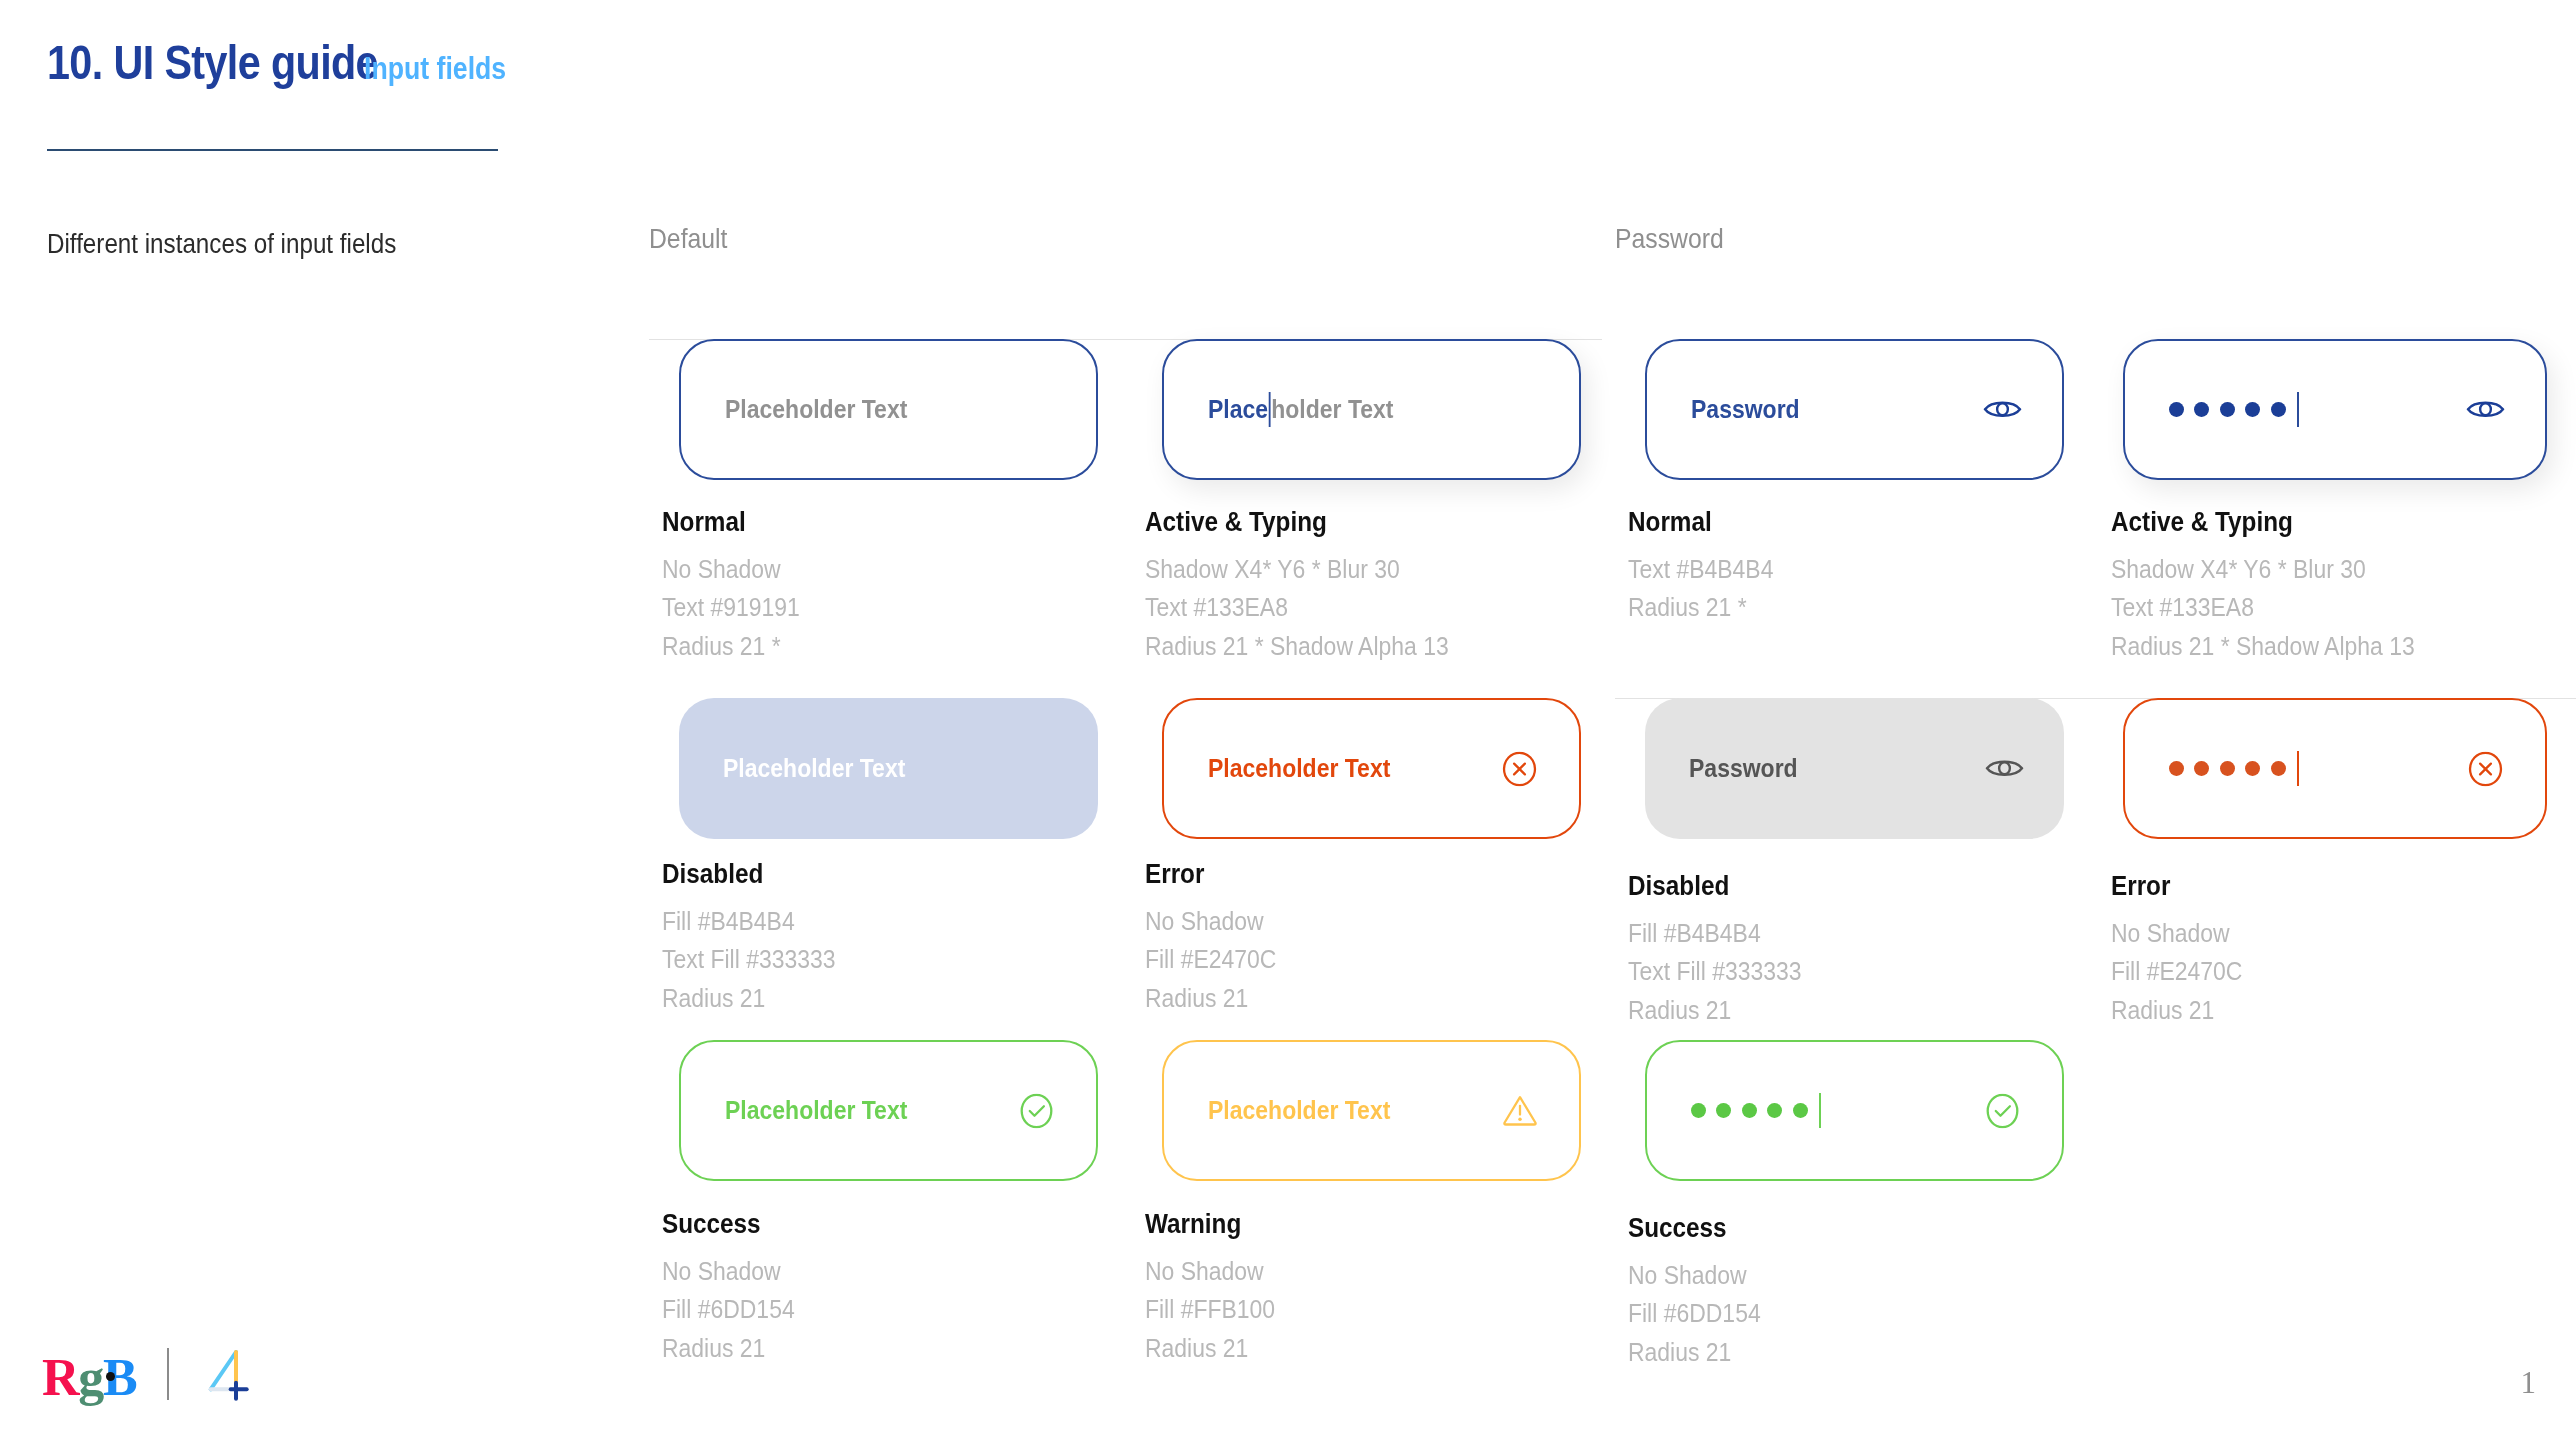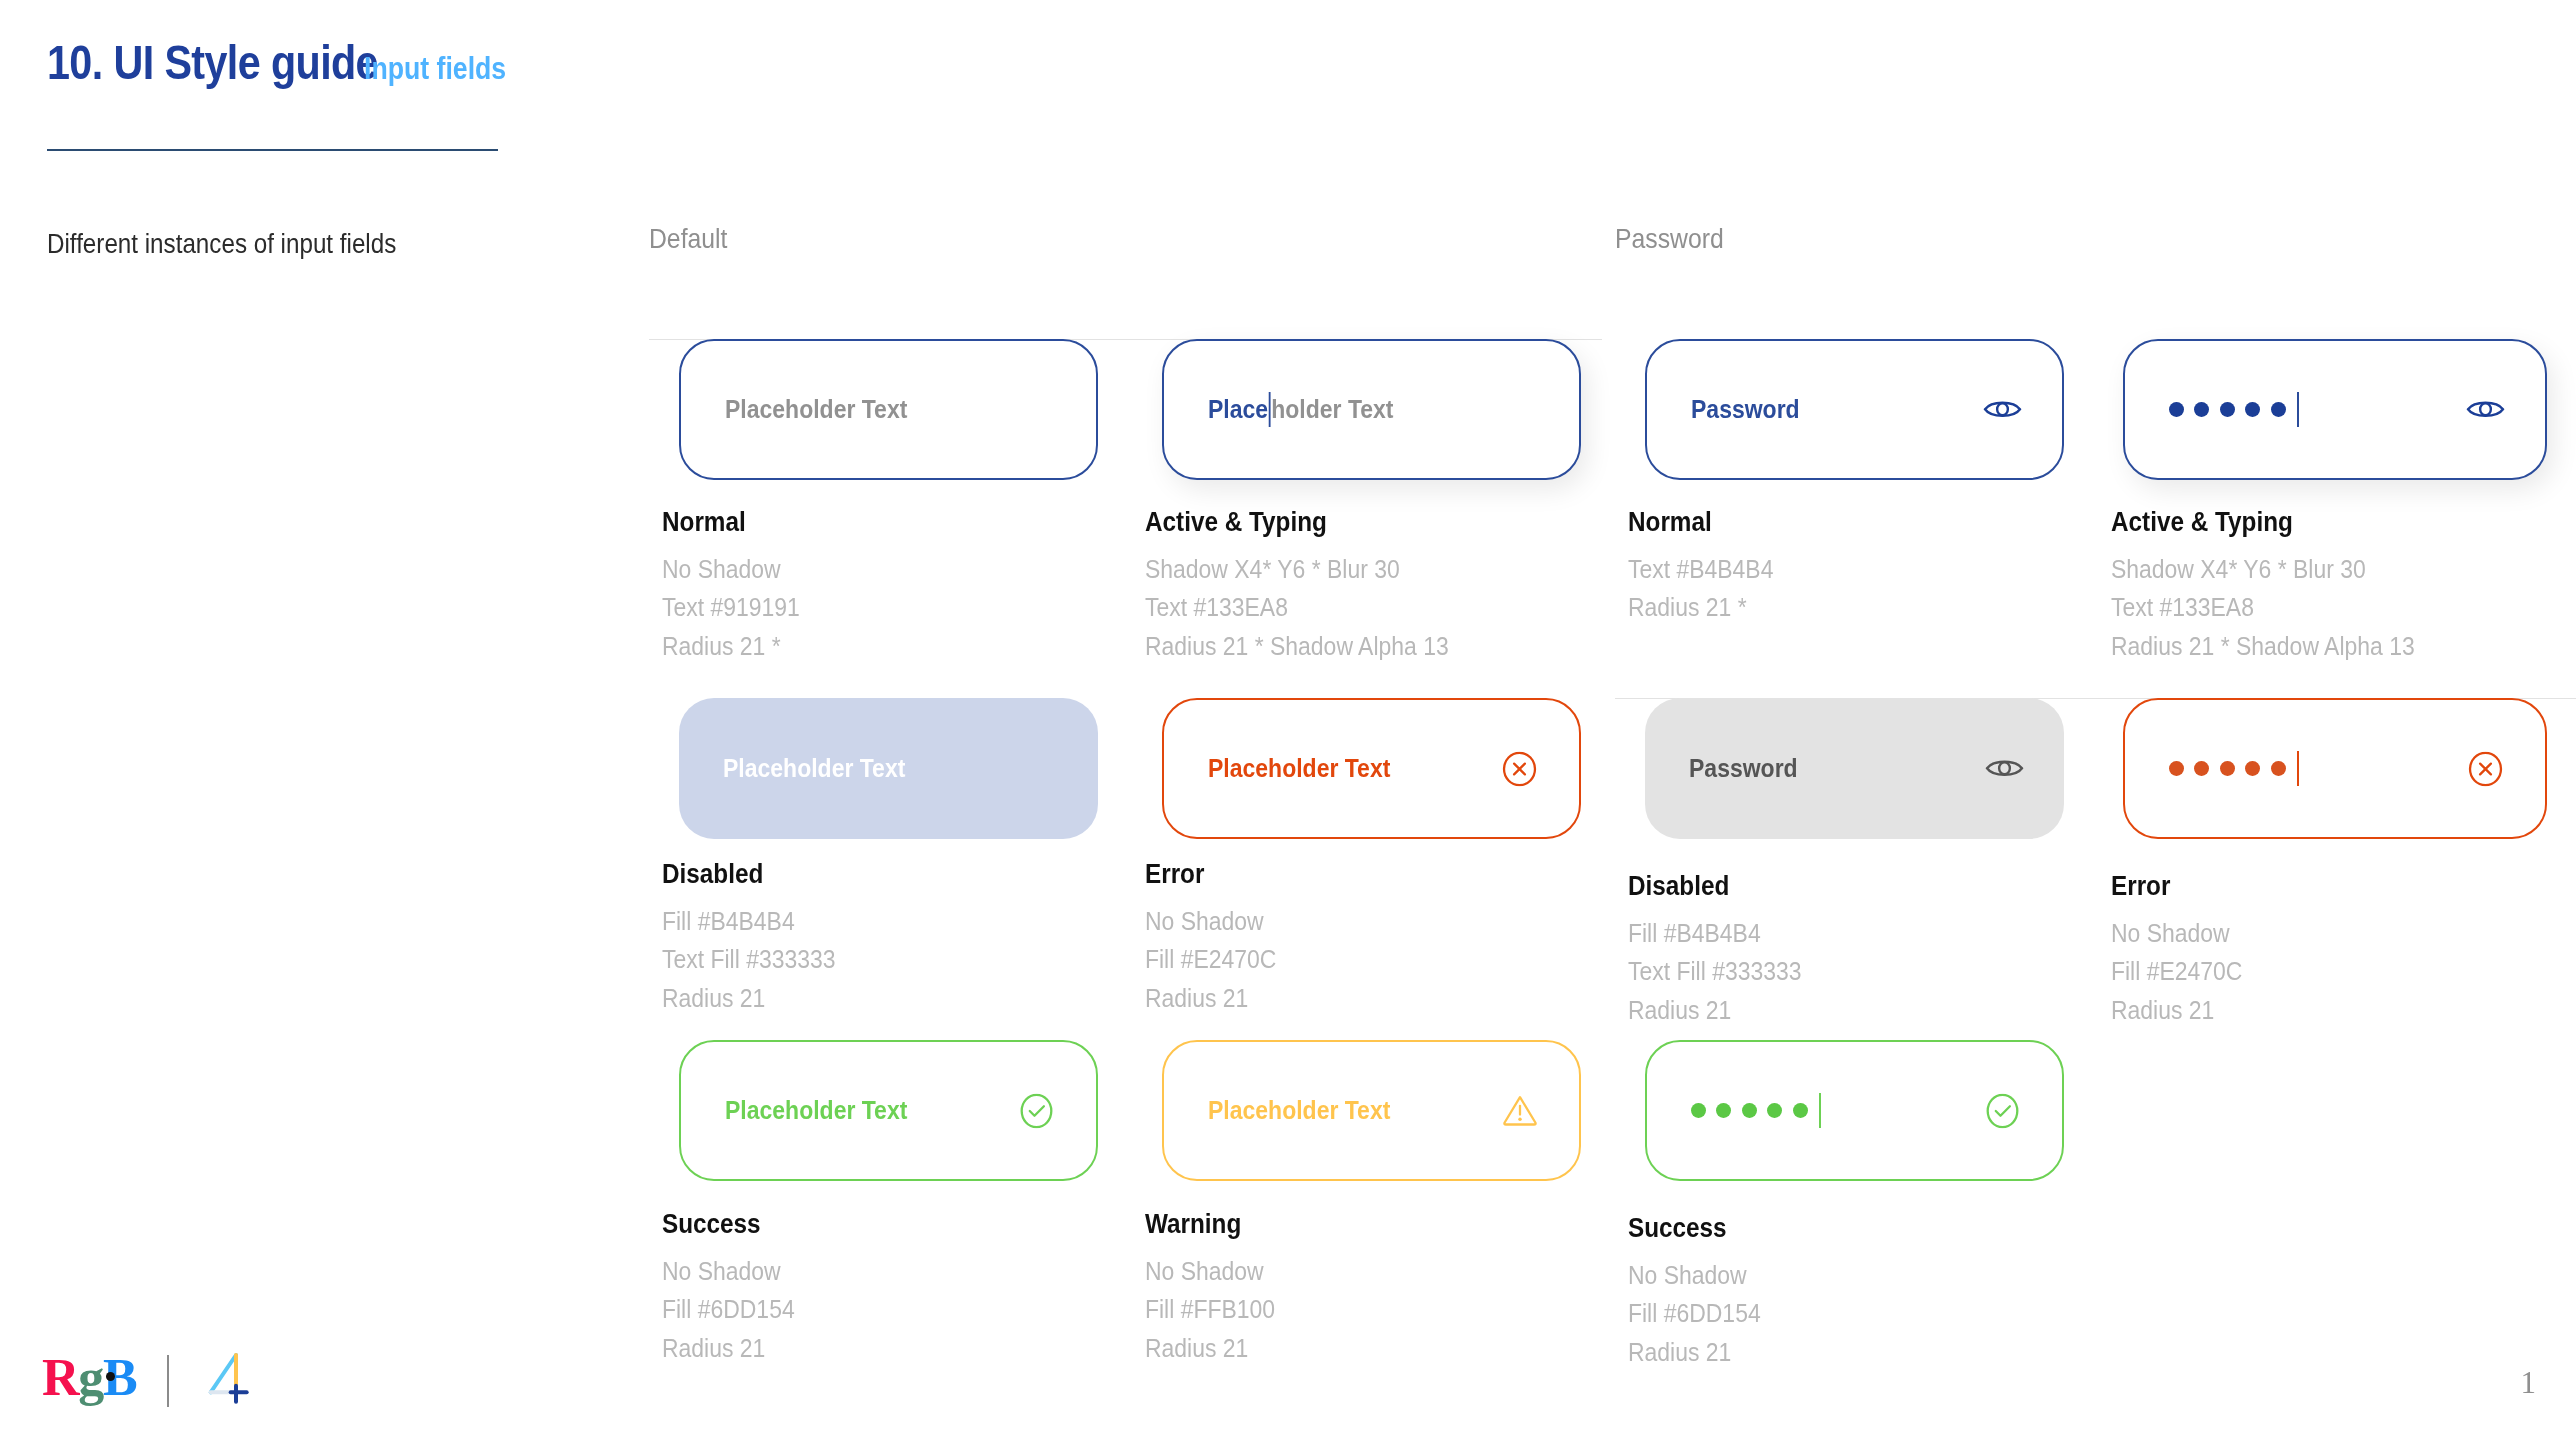--- a/index.html
+++ b/index.html
@@ -120,21 +120,21 @@
     white-space: nowrap;
   }
   .cap-lines { margin-top: 12px; }
 
   .cap.c1 { left: 644px; } .cap.c2 { left: 1127px; }
   .cap.c3 { left: 1610px; } .cap.c4 { left: 2093px; }
   .cap.rA { top: 507px; } .cap.rB { top: 859px; } .cap.rB2 { top: 871px; }
   .cap.rC { top: 1209px; } .cap.rC2 { top: 1213px; }
 
   
-  .footer-logo { position: absolute; left: 42px; top: 1348px; display: flex; align-items: flex-end; gap: 31px; }
+  .footer-logo { position: absolute; left: 42px; top: 1348px; display: flex; align-items: flex-start; gap: 31px; }
   .rgb { font-family: "Liberation Serif", serif; font-size: 52px; font-weight: 700; position: relative; letter-spacing: -1.3px; }
   .rgb .r { color: #F5114E; }
   .rgb .g { color: #4E8E72; position: relative; }
   .rgb .b { color: #1A8BF5; }
   .rgb .eye { position: absolute; width: 9.4px; height: 9.4px; border-radius: 50%; background: #111; left: 64px; top: 24px; }
   .divider { width: 2px; height: 52px; background: #8b8b8b; }
   .logo4 { position: relative; width: 56px; height: 56px; }
   .page-num {
     position: absolute; right: 40px; top: 1365px;
     font-family: "Liberation Serif", serif; font-size: 31px; color: #8f8f8f;

